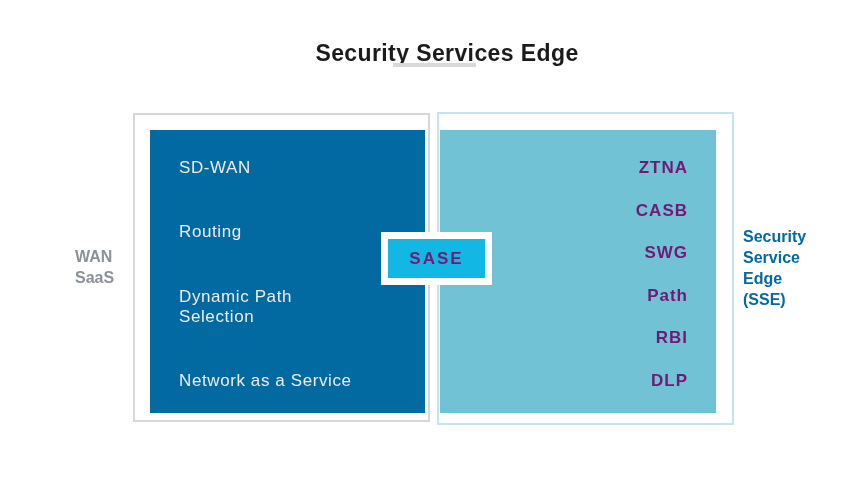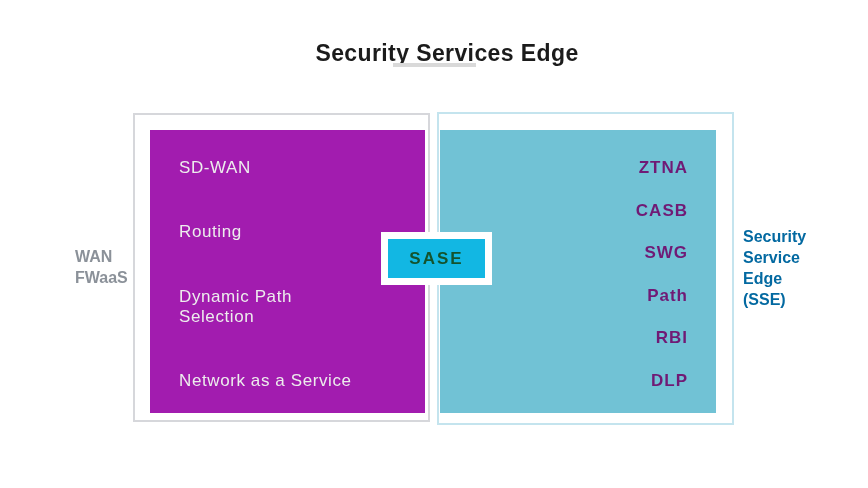--- a/index.html
+++ b/index.html
@@ -50,21 +50,21 @@
     border: 2px solid #c4e4ee;
     box-sizing: border-box;
     background: transparent;
   }
   .box-gray {
     position: absolute;
     left: 150px;
     top: 130px;
     width: 275px;
     height: 283px;
-    background: #a21caf;
+    background: #0369a1;
     display: flex;
     flex-direction: column;
     justify-content: space-between;
     align-items: flex-start;
     padding: 28px 0 22px 29px;
     box-sizing: border-box;
   }
   .wan-item {
     font-size: 17px;
     font-weight: normal;
@@ -102,21 +102,21 @@
     height: 53px;
     background: #12b7e3;
     border: 7px solid #ffffff;
     box-sizing: border-box;
     display: flex;
     align-items: center;
     justify-content: center;
     z-index: 5;
   }
   .sase-label {
-    color: #14532d;
+    color: #701a75;
     font-weight: bold;
     font-size: 17px;
     letter-spacing: 2px;
   }
   .side-label {
     position: absolute;
     font-weight: bold;
     white-space: pre-line;
     font-size: 16px;
     line-height: 21px;
@@ -150,19 +150,19 @@
     <div class="sse-item">Path</div>
     <div class="sse-item">RBI</div>
     <div class="sse-item">DLP</div>
   </div>
 
   <div class="sase-badge">
     <span class="sase-label">SASE</span>
   </div>
 
   <div class="side-label left-label">WAN
-FWaaS</div>
+SaaS</div>
   <div class="side-label right-label">Security
 Service
 Edge
 (SSE)</div>
 
 </div>
 
 </body></html>

